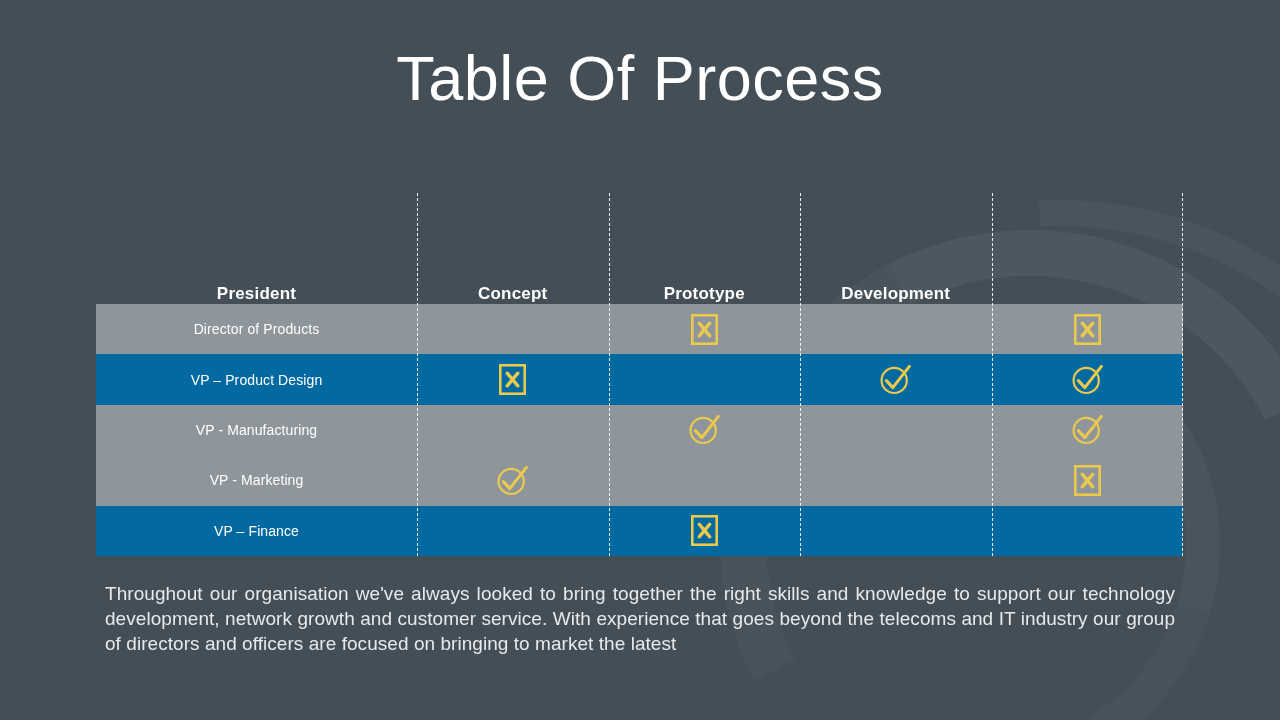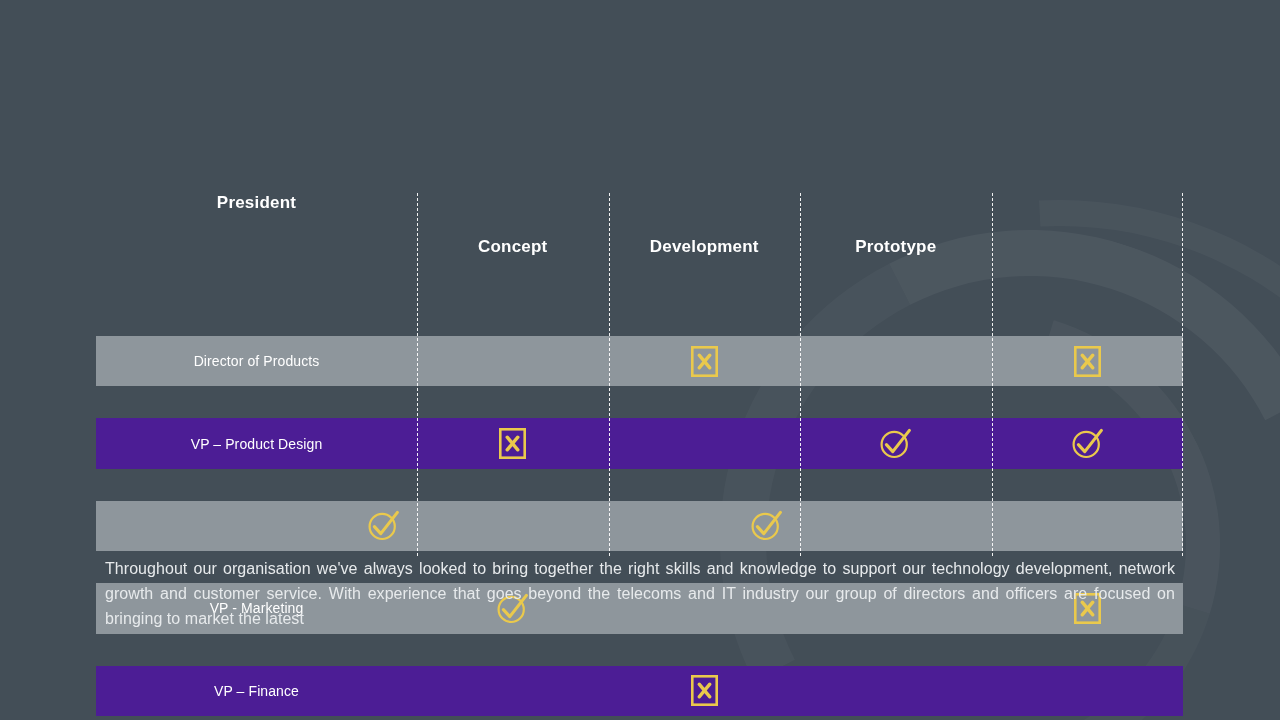--- a/index.html
+++ b/index.html
@@ -102,21 +102,21 @@
     z-index: 4;
   }
 
   
   .thead {
     position: absolute;
     left: 0; top: 0;
     width: 100%;
     height: 111px;
     display: flex;
-    align-items: flex-start;
+    align-items: flex-end;
   }
   .th {
     font-size: 17px;
     font-weight: bold;
     color: #ffffff;
     text-align: center;
     letter-spacing: 0.2px;
   }
   .th-row-label { width: 321px; }
   .th-col { width: 191.5px; margin-top: 44px; }
@@ -126,24 +126,23 @@
     position: absolute;
     left: 0;
     top: 111px;
     width: 100%;
   }
   .trow {
     display: flex;
     align-items: center;
     height: 50.4px;
     position: relative;
-    margin-top: 32px;
   }
   .trow.light { background: #8e969c; }
-  .trow.dark  { background: #4c1d95; }
+  .trow.dark  { background: #0369a1; }
 
   .td-label {
     width: 321px;
     text-align: center;
     font-size: 14px;
     color: #ffffff;
     letter-spacing: 0.1px;
   }
   .td-cell {
     width: 191.5px;
@@ -158,55 +157,56 @@
     display: block;
     overflow: visible;
   }
   .icon-x { width: 27px; height: 31px; }
   .icon-check { width: 33px; height: 33px; }
 
   
   .footnote {
     position: absolute;
     left: 105px;
-    top: 556px;
+    top: 581px;
     width: 1070px;
-    font-size: 16px;
+    font-size: 19px;
     line-height: 25px;
     color: #e7eaec;
     text-align: justify;
     letter-spacing: 0.05px;
   }
 </style>
 </head>
 <body>
 
 <div class="bg-layer">
   <div class="swirl swirl-c"></div>
   <div class="swirl swirl-a"></div>
   <div class="swirl swirl-b"></div>
 </div>
 
 <div class="deck">
 
+  <div class="page-title">Table Of Process</div>
 
 
   <div class="table-wrap">
 
     <div class="vdash" style="left:321px;"></div>
     <div class="vdash" style="left:512.5px;"></div>
     <div class="vdash" style="left:704px;"></div>
     <div class="vdash" style="left:895.5px;"></div>
     <div class="vdash" style="left:1086px;"></div>
 
     <div class="thead">
       <div class="th th-row-label">President</div>
       <div class="th th-col">Concept</div>
+      <div class="th th-col">Prototype</div>
       <div class="th th-col">Development</div>
-      <div class="th th-col">Prototype</div>
     </div>
 
     <div class="tbody" id="table-body">
         <div class="trow light">
           <div class="td-label">Director of Products</div>
           <div class="td-cell"></div>
           <div class="td-cell">
             <span>
               <svg class="icon-x" viewBox="0 0 27 31">
                 <rect x="1.3" y="1.3" width="24.4" height="28.4" fill="none" stroke="#eac94c" stroke-width="2.6"></rect>
@@ -246,20 +246,21 @@
           <div class="td-cell">
             <span>
               <svg class="icon-check" viewBox="0 0 33 33">
                 <circle cx="15.2" cy="17.4" r="12.6" fill="none" stroke="#eac94c" stroke-width="2.2"></circle>
                 <path d="M7.4 17.6 L13.8 24.6 L30.4 3.4" fill="none" stroke="#eac94c" stroke-width="3.1" stroke-linecap="round" stroke-linejoin="round"></path>
               </svg>
             </span>
           </div>
         </div>
         <div class="trow light">
+          <div class="td-label">VP - Manufacturing</div>
           <div class="td-cell"></div>
           <div class="td-cell">
             <span>
               <svg class="icon-check" viewBox="0 0 33 33">
                 <circle cx="15.2" cy="17.4" r="12.6" fill="none" stroke="#eac94c" stroke-width="2.2"></circle>
                 <path d="M7.4 17.6 L13.8 24.6 L30.4 3.4" fill="none" stroke="#eac94c" stroke-width="3.1" stroke-linecap="round" stroke-linejoin="round"></path>
               </svg>
             </span>
           </div>
           <div class="td-cell"></div>

